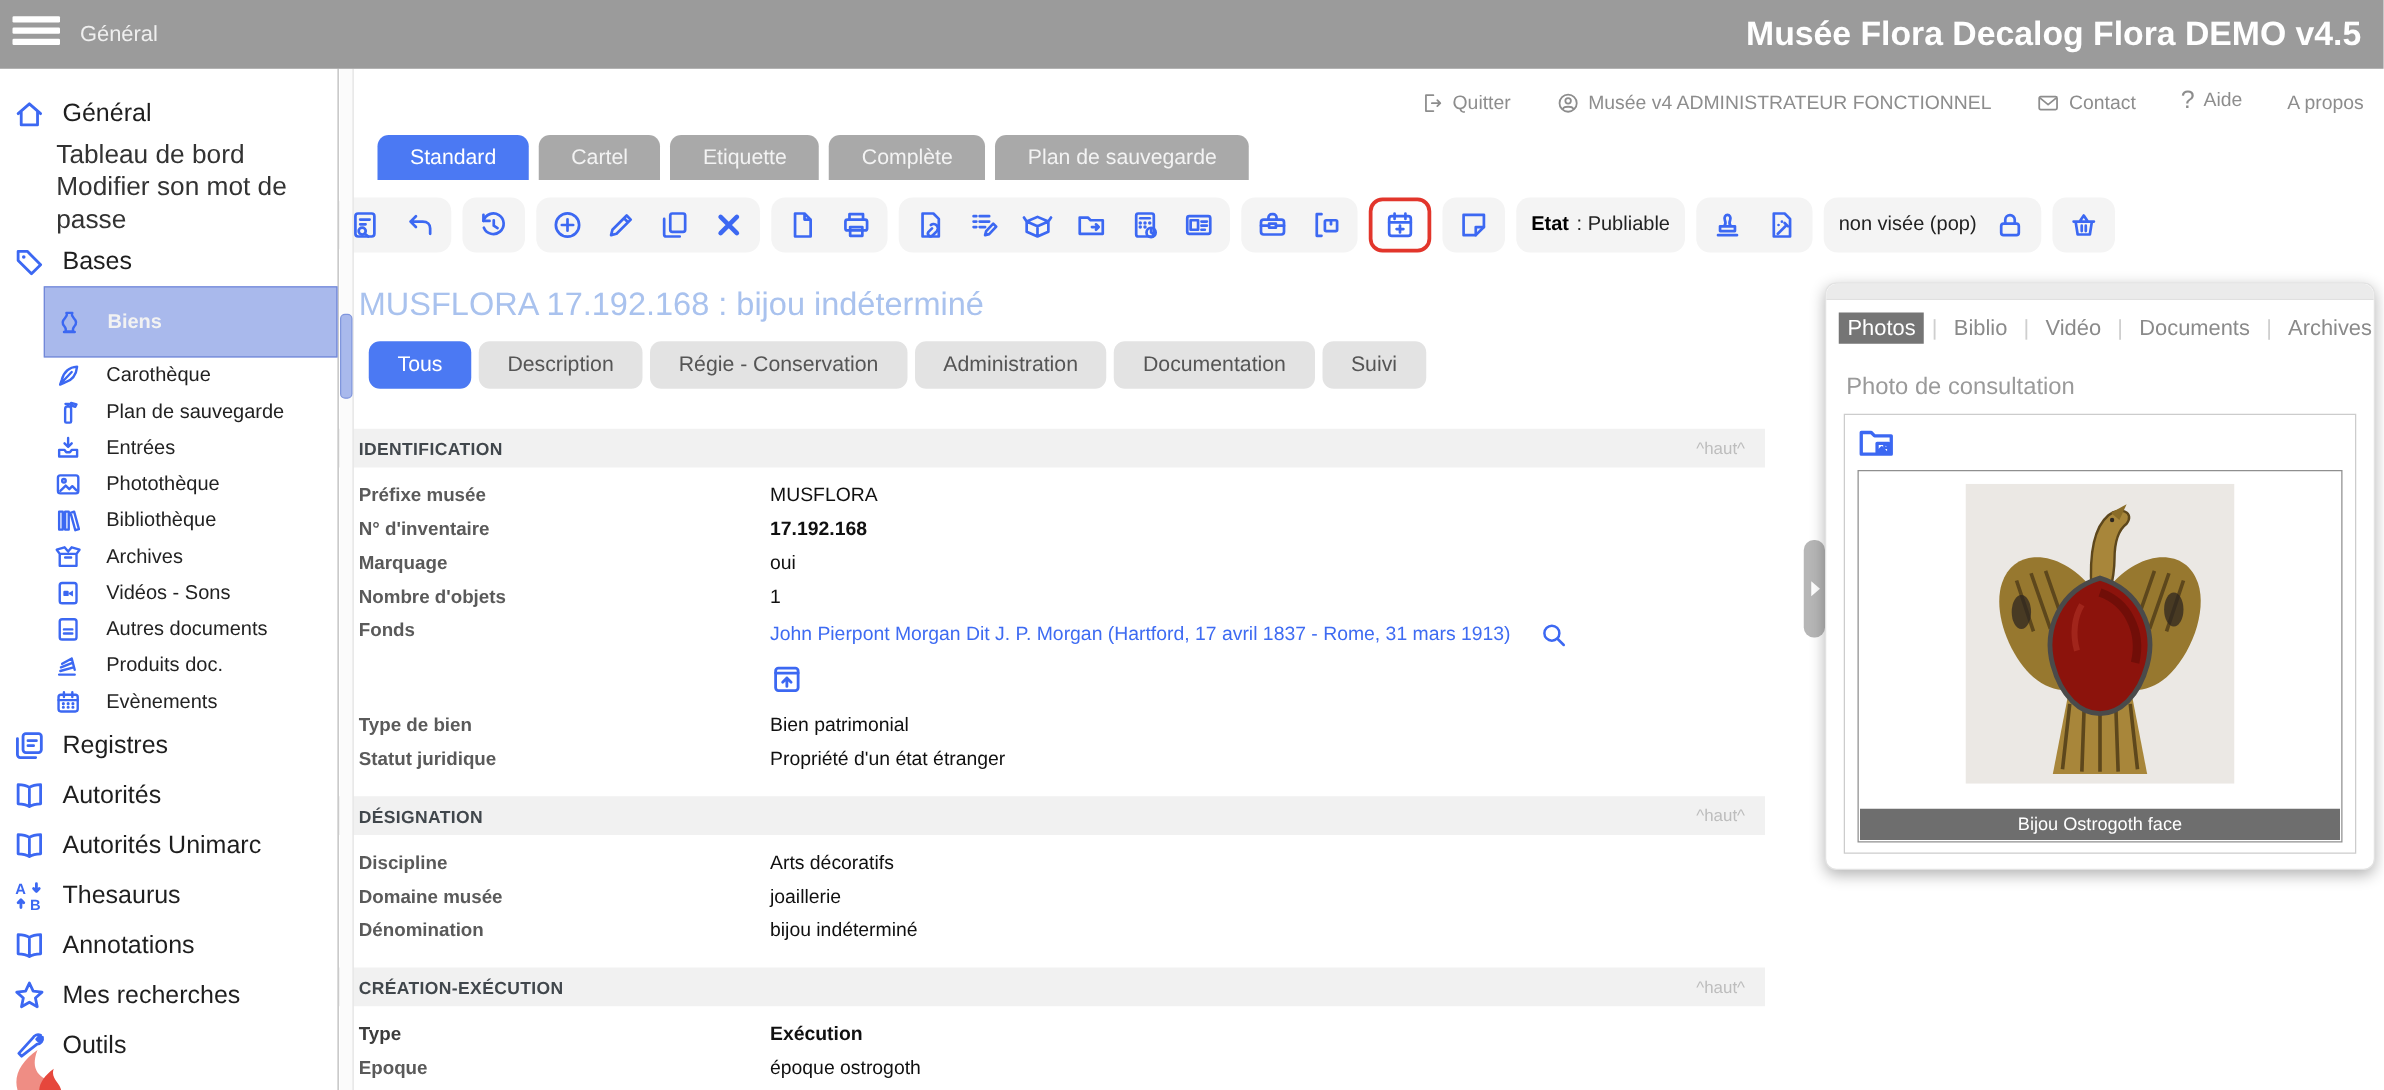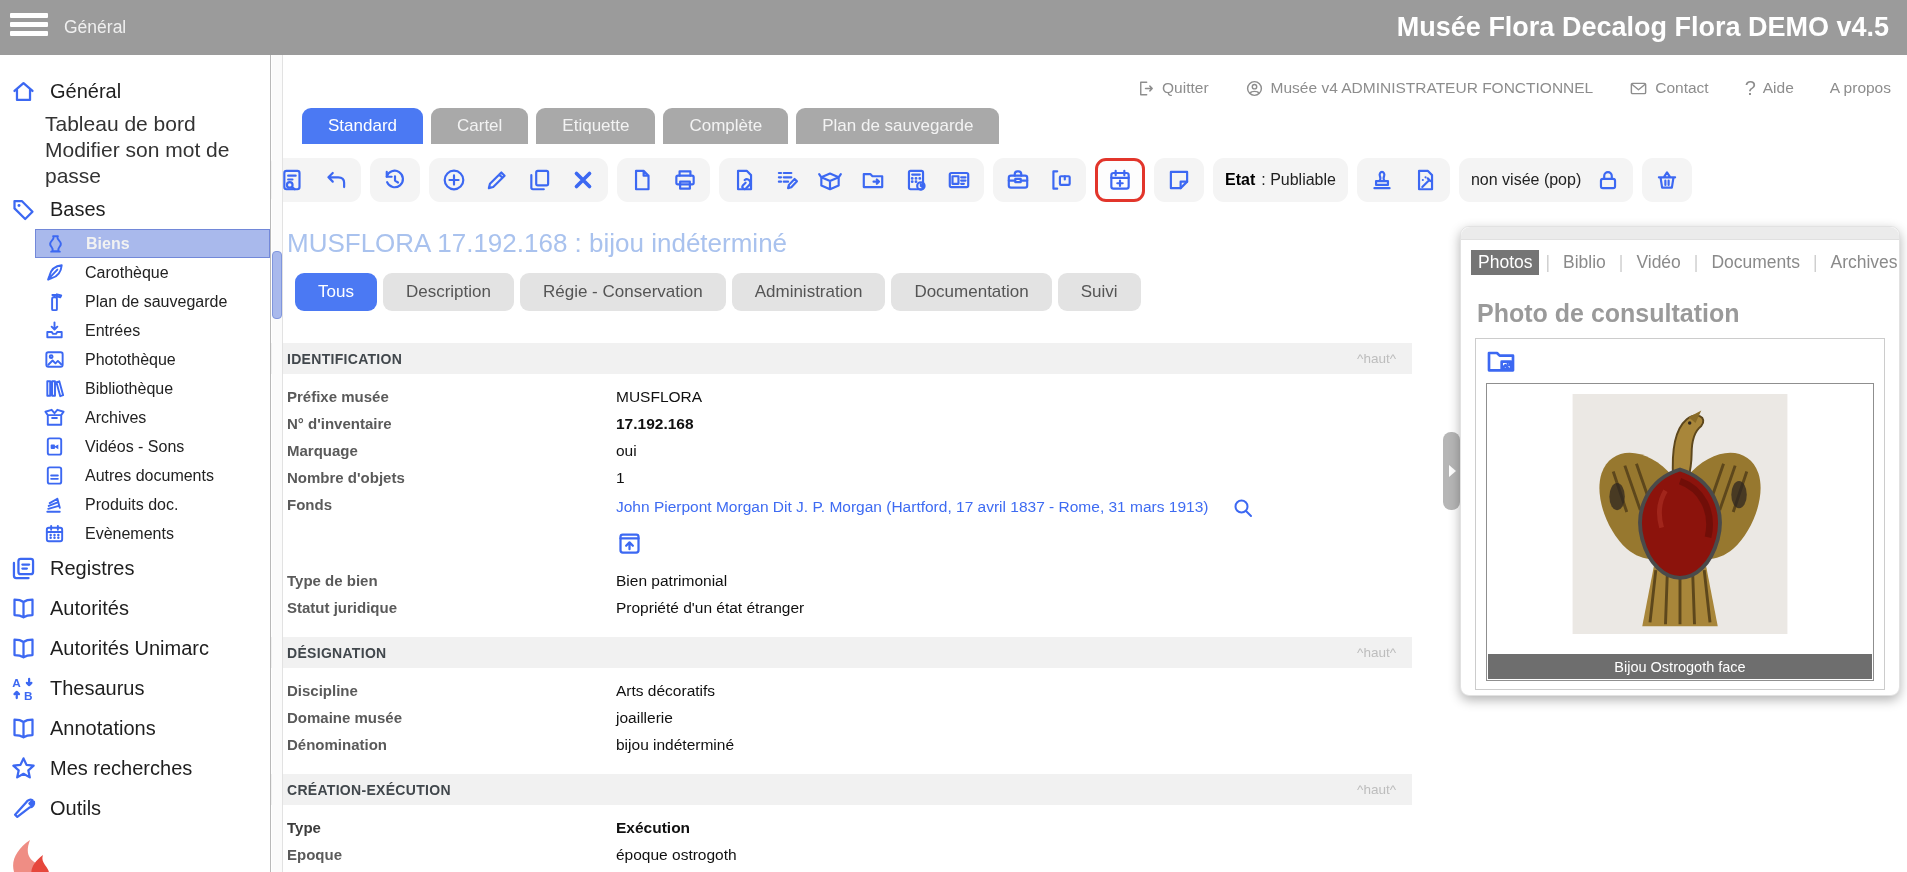--- a/index.html
+++ b/index.html
@@ -9,35 +9,35 @@
   svg.gicn{stroke:#8d8d8d;fill:none;stroke-width:1.8;stroke-linecap:round;stroke-linejoin:round;}
 
   
   .topbar{position:absolute;top:0;left:0;right:0;height:55px;background:#9b9b9b;z-index:5;}
   .burger{position:absolute;left:10px;top:13px;width:38px;cursor:pointer;}
   .burger span{display:block;height:5px;background:#fff;margin-bottom:4px;border-radius:1px;}
   .menu-label{position:absolute;left:64px;top:0;line-height:55px;color:#efefef;font-size:17.5px;cursor:pointer;}
   .app-title{position:absolute;right:18px;top:0;line-height:55px;color:#fff;font-size:27px;font-weight:bold;margin:0;}
 
   
-  .utility{position:absolute;top:60px;right:16px;display:flex;align-items:center;gap:36px;
-           color:#8d8d8d;font-size:15.5px;height:32px;z-index:4;margin-top:12px;}
+  .utility{position:absolute;top:60px;right:16px;display:flex;align-items:flex-end;gap:36px;
+           color:#8d8d8d;font-size:15.5px;height:32px;z-index:4;}
   .uitem{display:flex;align-items:center;gap:7px;cursor:pointer;white-space:nowrap;}
   .uitem svg{width:19px;height:19px;}
   .q-mark{font-size:20px;}
 
   
   .sidebar{position:absolute;left:0;top:55px;bottom:0;width:271px;border-right:1px solid #b9b9b9;
            background:#fff;padding-top:16px;box-sizing:border-box;z-index:3;}
   .sb-head{display:flex;align-items:center;gap:13px;padding:6.5px 0 6.5px 10px;font-size:20px;color:#1e1e1e;cursor:pointer;}
   .sb-head svg{width:27px;height:27px;flex:none;}
   .sb-sub{padding-left:45px;font-size:21px;color:#333;line-height:26px;cursor:pointer;}
   .sb-row{display:flex;align-items:center;gap:19px;margin-left:35px;padding:3px 8px;font-size:16px;color:#222;cursor:pointer;}
   .sb-row svg{width:23px;height:23px;flex:none;}
-  .sb-row.sel{background:#a9b9ec;border:1px solid #7288d9;color:#f2f2f2;padding:2px 8px;font-weight:bold;}
+  .sb-row.sel{background:#a9b9ec;border:1px solid #7288d9;color:#f2f2f2;padding:16px 8px;font-weight:bold;}
   .flame{position:absolute;left:6px;bottom:-8px;}
   .sb-scroll{position:absolute;left:272px;top:55px;bottom:0;width:10px;background:#fbfbfb;border-right:1px solid #e2e2e2;z-index:3;}
   .sb-thumb{position:absolute;left:0;top:196px;width:8px;height:66px;background:#a9b9ec;border:1px solid #8096dd;border-radius:4px;cursor:pointer;}
 
   
   .main{position:absolute;left:268px;top:55px;width:1144px;}
   .main-tabs{display:flex;gap:8px;margin:53px 0 0 34px;}
   .mtab{padding:8px 26px;font-size:17px;border-radius:9px 9px 0 0;background:#a9a9a9;color:#f3f3f3;cursor:pointer;white-space:nowrap;}
   .mtab.active{background:#4b79f3;color:#fff;}
 
@@ -78,21 +78,21 @@
 
   
   .panel{position:absolute;left:1460px;top:226px;width:440px;height:470px;background:#fff;
          border:1px solid #e2e2e2;border-radius:9px;box-shadow:0 4px 12px rgba(0,0,0,.3);
          box-sizing:border-box;z-index:4;}
   .panel-strip{height:12px;background:#ebebeb;border-radius:9px 9px 0 0;border-bottom:1px solid #e0e0e0;}
   .ptabs{display:flex;align-items:center;margin:10px 6px 0 10px;font-size:17.5px;color:#8a8a8a;}
   .ptab{cursor:pointer;padding:2px 7px;white-space:nowrap;}
   .ptab.active{background:#757575;color:#fff;}
   .psep{color:#cfcfcf;margin:0 6px;}
-  .pheading{margin:24px 0 10px 16px;font-size:25px;color:#9a9a9a;font-weight:700;}
+  .pheading{margin:24px 0 10px 16px;font-size:19px;color:#9a9a9a;font-weight:400;}
   .pbox{margin:0 14px;border:1px solid #ccc;height:352px;position:relative;box-sizing:border-box;padding-left:20px;}
   .folder-btn{position:absolute;left:9px;top:6px;width:32px;height:32px;cursor:pointer;}
   .pframe{position:absolute;left:10px;right:10px;top:44px;bottom:8px;border:1px solid #8f8f8f;
           background:#fff;display:flex;justify-content:center;overflow:hidden;}
   .pimg{margin-top:10px;cursor:pointer;}
   .pcaption{position:absolute;left:1px;right:1px;bottom:1px;height:25px;background:#6e6e6e;color:#fff;
             font-size:14.5px;display:flex;align-items:center;justify-content:center;}
 </style>
 </head>
 <body>

